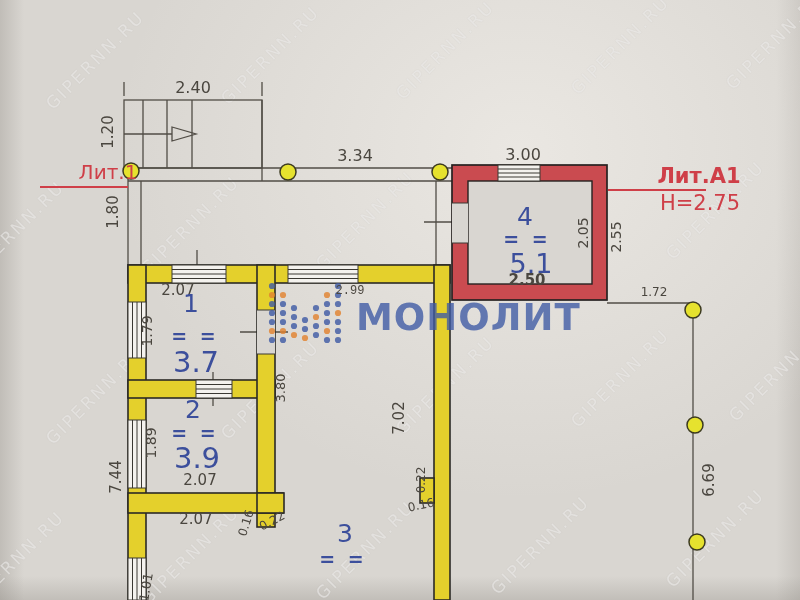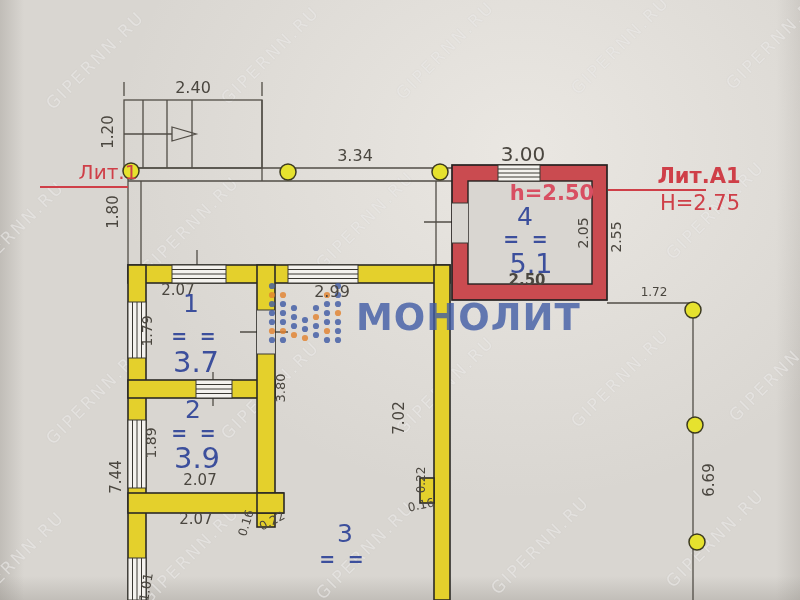--- a/index.html
+++ b/index.html
@@ -195,24 +195,24 @@
         <circle cx="66" cy="42" r="3.1" fill="var(--logo-blue)"></circle>
         <circle cx="66" cy="51" r="3.1" fill="var(--logo-blue)"></circle>
         <circle cx="66" cy="60" r="3.1" fill="var(--logo-blue)"></circle>
       </g>
   </svg>
 
   <div class="layer" id="dim-layer">
       <span class="dim" style="left: 193px; top: 87px; font-size: 16px; transform: translate(-50%, -50%) rotate(0deg);">2.40</span>
       <span class="dim" style="left: 108px; top: 132px; font-size: 15px; transform: translate(-50%, -50%) rotate(-90deg);">1.20</span>
       <span class="dim" style="left: 355px; top: 155px; font-size: 16px; transform: translate(-50%, -50%) rotate(0deg);">3.34</span>
-      <span class="dim" style="left: 523px; top: 154px; font-size: 20px; transform: translate(-50%, -50%) rotate(0deg);">3.00</span>
+      <span class="dim" style="left: 523px; top: 154px; font-size: 16px; transform: translate(-50%, -50%) rotate(0deg);">3.00</span>
       <span class="dim" style="left: 113px; top: 212px; font-size: 15px; transform: translate(-50%, -50%) rotate(-90deg);">1.80</span>
       <span class="dim" style="left: 178px; top: 290px; font-size: 15px; transform: translate(-50%, -50%) rotate(0deg);">2.07</span>
-      <span class="dim" style="left: 332px; top: 291px; font-size: 16px; transform: translate(-50%, -50%) rotate(0deg);">2.99</span>
+      <span class="dim" style="left: 350px; top: 291px; font-size: 12px; transform: translate(-50%, -50%) rotate(0deg); font-family: Liberation Mono, monospace;">2.99</span>
       <span class="dim" style="left: 654px; top: 292px; font-size: 12px; transform: translate(-50%, -50%) rotate(0deg);">1.72</span>
       <span class="dim" style="left: 583px; top: 233px; font-size: 14px; transform: translate(-50%, -50%) rotate(-90deg);">2.05</span>
       <span class="dim" style="left: 616px; top: 237px; font-size: 14px; transform: translate(-50%, -50%) rotate(-90deg);">2.55</span>
       <span class="dim" style="left: 527px; top: 280px; font-size: 15px; transform: translate(-50%, -50%) rotate(0deg); font-weight: bold;">2.50</span>
       <span class="dim" style="left: 147px; top: 331px; font-size: 14px; transform: translate(-50%, -50%) rotate(-90deg);">1.79</span>
       <span class="dim" style="left: 151px; top: 443px; font-size: 14px; transform: translate(-50%, -50%) rotate(-90deg);">1.89</span>
       <span class="dim" style="left: 280px; top: 388px; font-size: 13px; transform: translate(-50%, -50%) rotate(-90deg);">3.80</span>
       <span class="dim" style="left: 399px; top: 418px; font-size: 15px; transform: translate(-50%, -50%) rotate(-90deg);">7.02</span>
       <span class="dim" style="left: 116px; top: 477px; font-size: 15px; transform: translate(-50%, -50%) rotate(-90deg);">7.44</span>
       <span class="dim" style="left: 200px; top: 480px; font-size: 15px; transform: translate(-50%, -50%) rotate(0deg);">2.07</span>
@@ -233,19 +233,18 @@
   <div class="roomlbl eq  r1e">= =</div>
   <div class="roomlbl area r1a">3.7</div>
 
   <div class="roomlbl num r2n">2</div>
   <div class="roomlbl eq  r2e">= =</div>
   <div class="roomlbl area r2a">3.9</div>
 
   <div class="roomlbl num r3n">3</div>
   <div class="roomlbl eq  r3e">= =</div>
 
-  <div class="roomlbl r4h">h=2.50</div>
   <div class="roomlbl num r4n">4</div>
   <div class="roomlbl eq  r4e">= =</div>
   <div class="roomlbl area r4a">5.1</div>
 
   <div class="logo-text">МОНОЛИТ</div>
 </div>
 
 </body></html>

